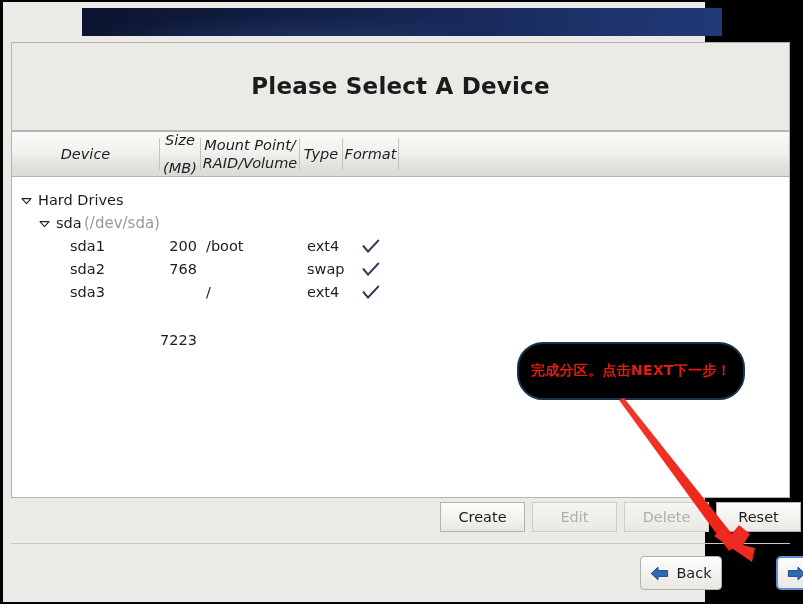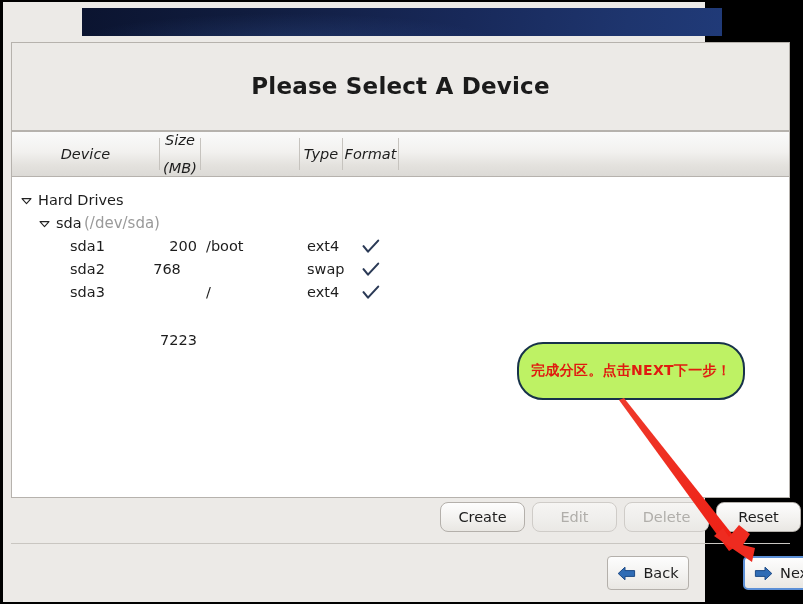--- a/index.html
+++ b/index.html
@@ -162,21 +162,21 @@
     left: 8px;
     top: 500px;
     width: 779px;
     height: 32px;
   }
   .btn {
     position: absolute;
     top: 0;
     height: 30px;
     border: 1px solid #b4b0ab;
-    border-radius: 8px;
+    border-radius: 0;
     background: linear-gradient(180deg, #fdfdfd 0%, #f4f3f1 50%, #e9e7e3 100%);
     font-family: "DejaVu Sans", "Liberation Sans", sans-serif;
     font-size: 14.5px;
     color: #1d1d1d;
     display: flex;
     align-items: center;
     justify-content: center;
     box-sizing: border-box;
     padding: 0;
   }
@@ -205,35 +205,36 @@
     background: linear-gradient(180deg, #fdfdfd 0%, #f4f3f1 50%, #e9e7e3 100%);
     font-family: "DejaVu Sans", "Liberation Sans", sans-serif;
     font-size: 14.5px;
     color: #1d1d1d;
     display: flex;
     align-items: center;
     justify-content: center;
     gap: 7px;
     box-sizing: border-box;
     padding: 0 28px;
+    margin-left: 33px;
   }
   .navbtn.focused {
     border: 2px solid #5b8fd6;
     border-radius: 5px;
   }
   .navbtn svg { display: block; flex: 0 0 auto; }
 
   
   #callout {
     position: absolute;
     left: 514px;
     top: 340px;
     width: 228px;
     height: 58px;
-    background: #bef264;
+    background: #000000;
     border: 2px solid #17324a;
     border-radius: 26px;
     box-sizing: border-box;
     display: flex;
     align-items: center;
     justify-content: center;
   }
   #callout-text {
     font-family: "DejaVu Sans", "Liberation Sans", sans-serif;
     font-size: 14px;
@@ -271,20 +272,24 @@
       <div id="table-header">
         <div class="th" style="left:0px; width:147px;">Device</div>
         <div class="th-sep" style="left:147px;"></div>
 
         <div class="th" style="left:148px; width:40px; flex-direction:column; gap:12px;">
           <span>Size</span>
           <span>(MB)</span>
         </div>
         <div class="th-sep" style="left:188px;"></div>
 
+        <div class="th" style="left:189px; width:98px; flex-direction:column; gap:1px;">
+          <span>Mount Point/</span>
+          <span>RAID/Volume</span>
+        </div>
         <div class="th-sep" style="left:287px;"></div>
 
         <div class="th" style="left:288px; width:42px;">Type</div>
         <div class="th-sep" style="left:330px;"></div>
 
         <div class="th" style="left:331px; width:55px;">Format</div>
         <div class="th-sep" style="left:386px;"></div>
       </div>
 
       <div id="tree">
@@ -315,21 +320,21 @@
           <span class="cell-type" style="left:295px;">ext4</span>
           <span class="cell-format" style="left:350px; top:4px;">
             <svg class="check" width="18" height="15" viewBox="0 0 18 15">
               <path d="M1.5 7.2 L6 12.6 L16.2 1.6" fill="none" stroke="#2b3a56" stroke-width="2.1" stroke-linecap="round" stroke-linejoin="round"></path>
             </svg>
           </span>
         </div>
 
         <div class="trow">
           <span class="tlabel" style="left:58px;">sda2</span>
-          <span class="cell-size" style="left:125px;text-align:center;">768</span>
+          <span class="cell-size" style="left:125px;">768</span>
           <span class="cell-mount" style="left:194px;"></span>
           <span class="cell-type" style="left:295px;">swap</span>
           <span class="cell-format" style="left:350px; top:4px;">
             <svg class="check" width="18" height="15" viewBox="0 0 18 15">
               <path d="M1.5 7.2 L6 12.6 L16.2 1.6" fill="none" stroke="#2b3a56" stroke-width="2.1" stroke-linecap="round" stroke-linejoin="round"></path>
             </svg>
           </span>
         </div>
 
         <div class="trow">

